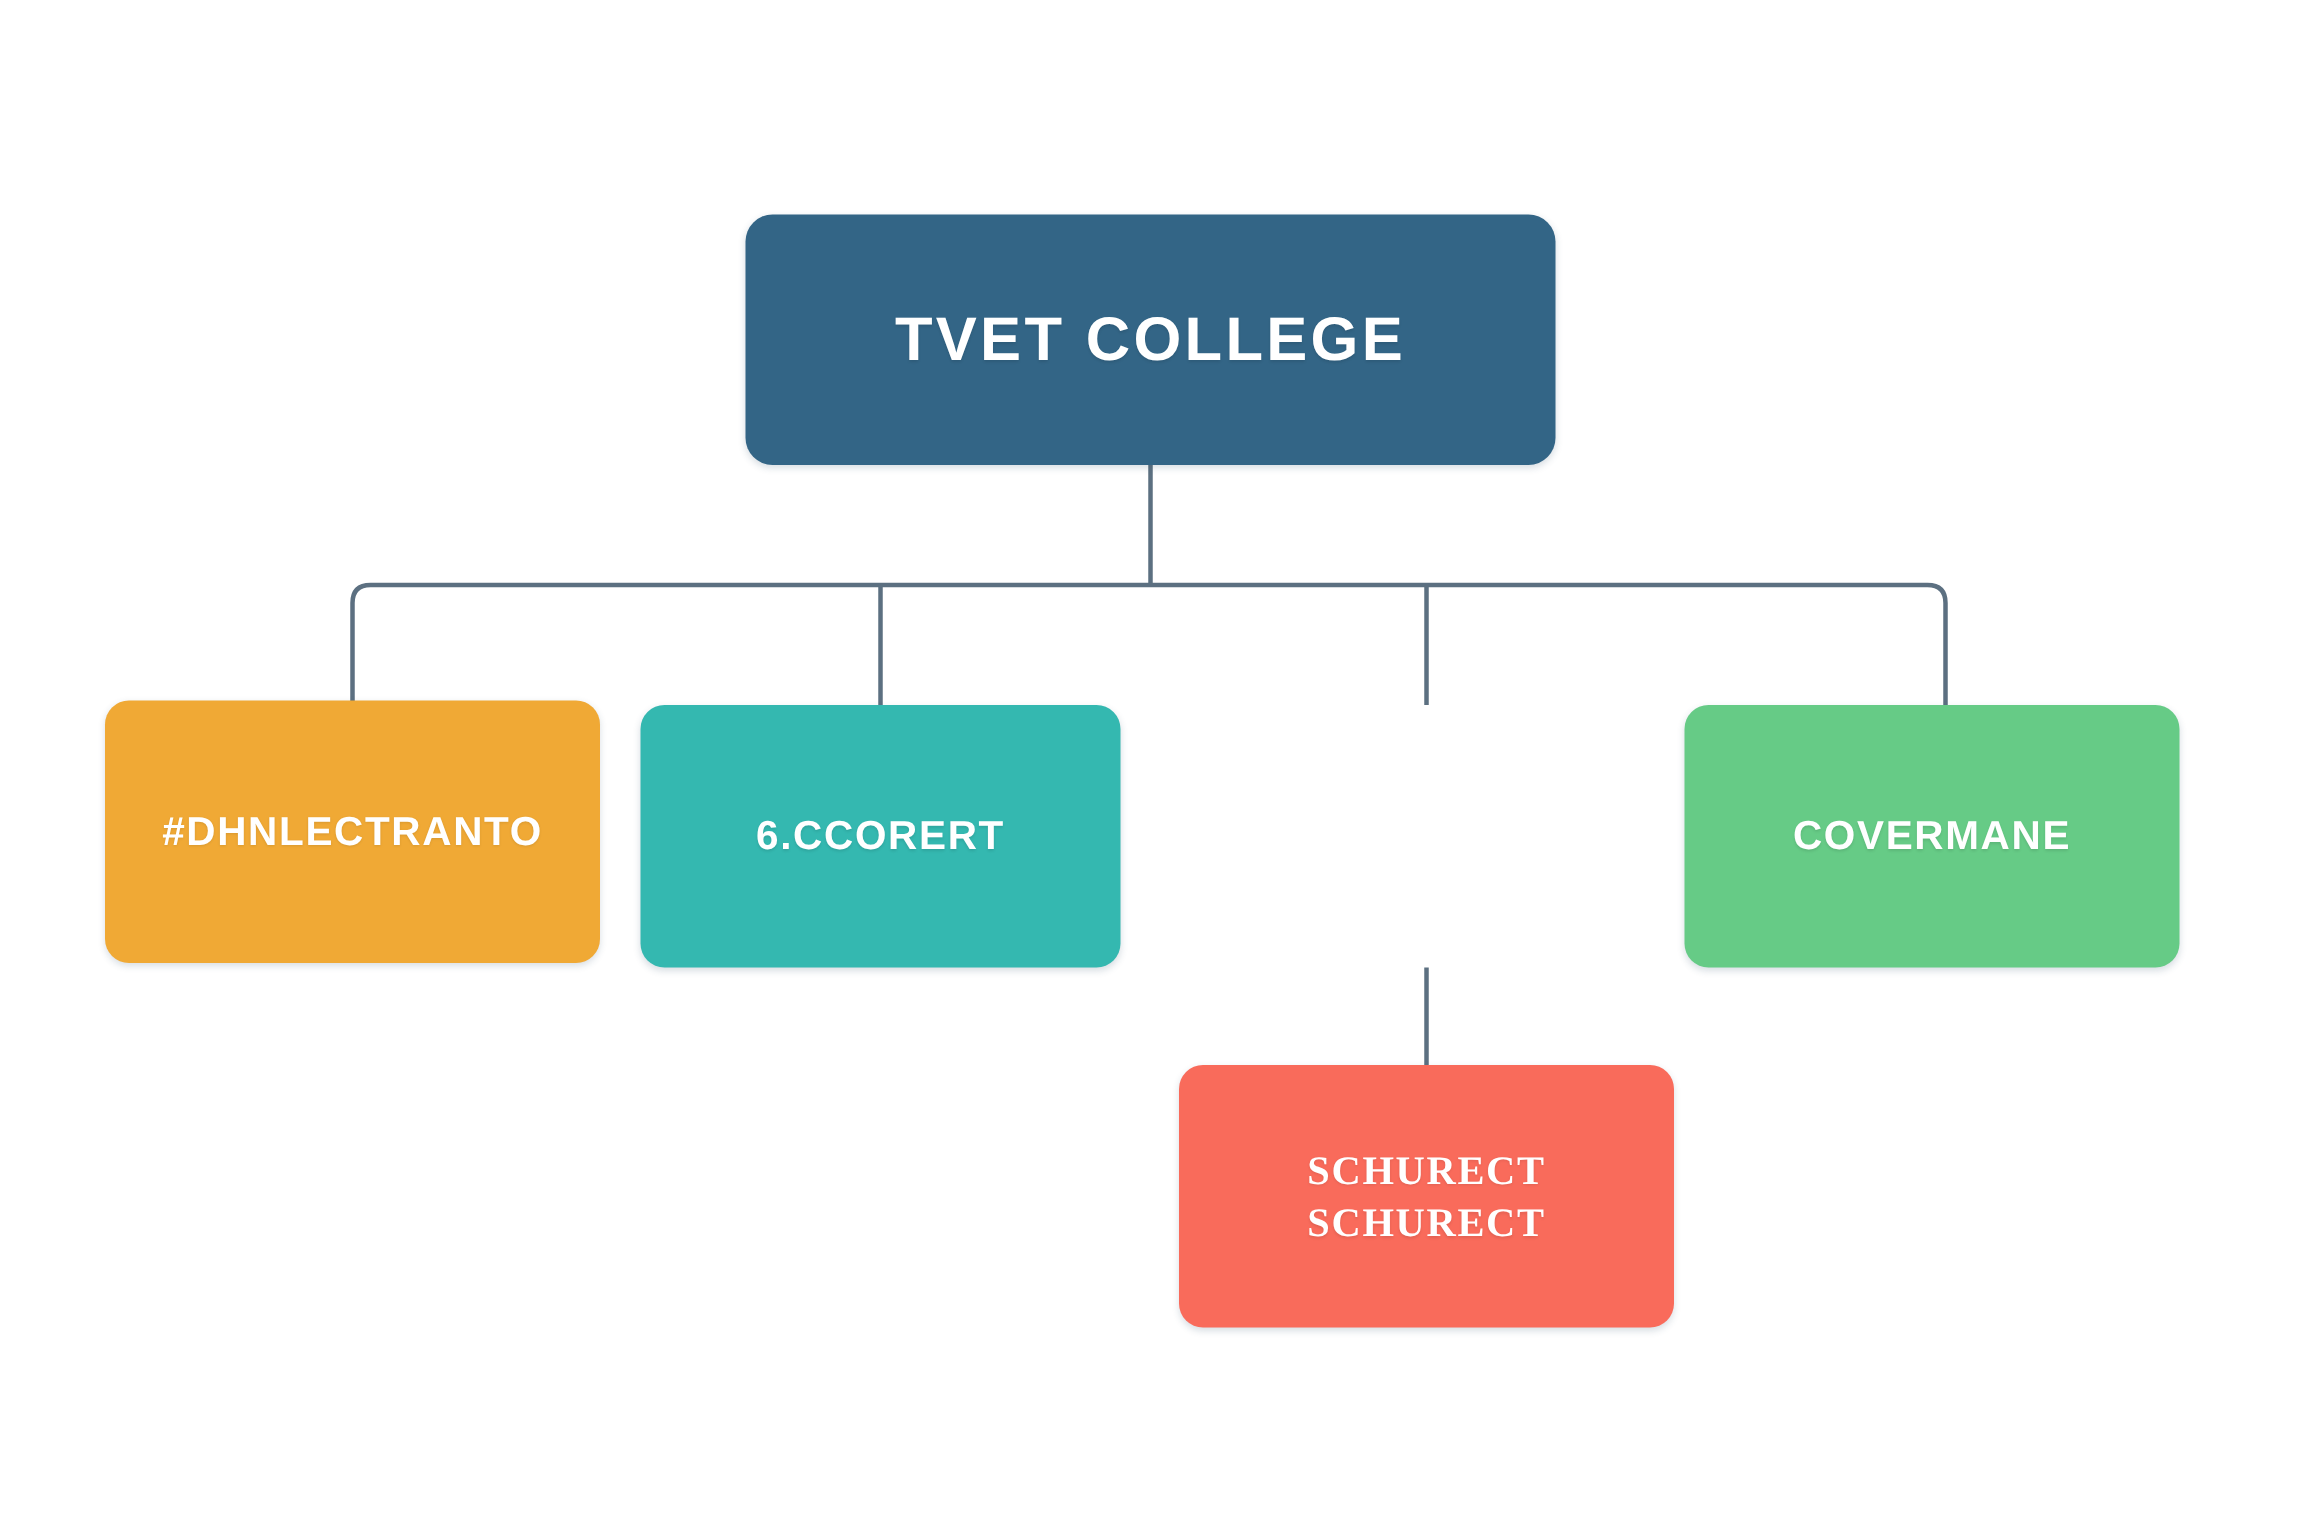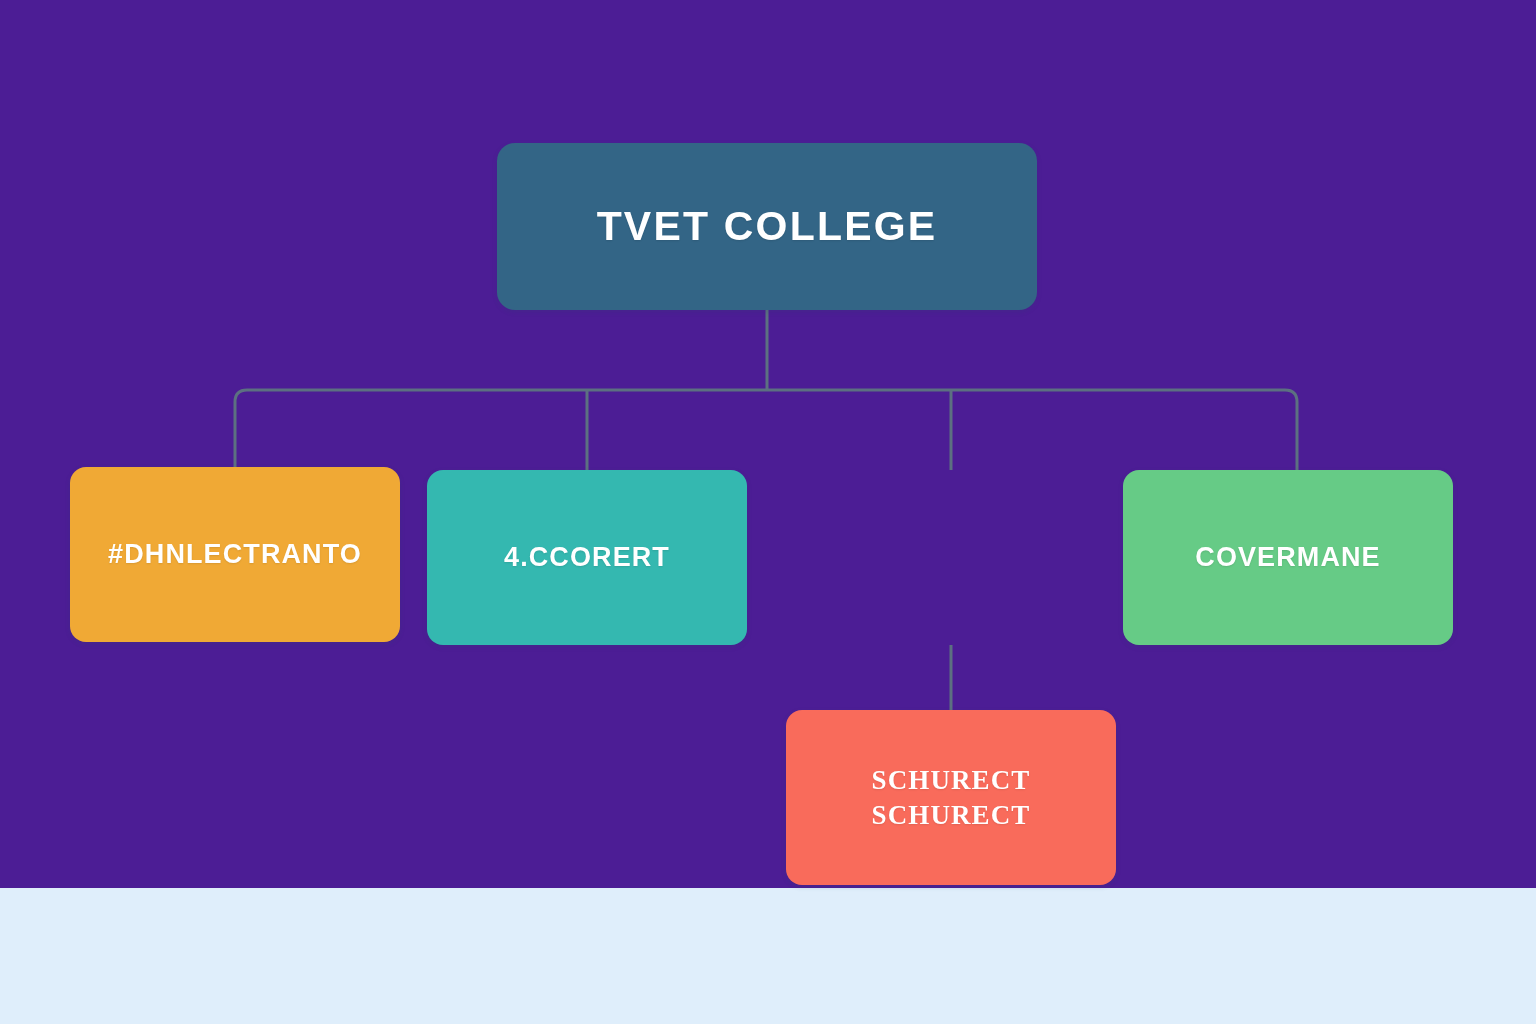--- a/index.html
+++ b/index.html
@@ -10,22 +10,22 @@
   body {
     width: 1536px;
     height: 1024px;
     background: #dfeefb;
     font-family: "Liberation Sans", sans-serif;
     overflow: hidden;
   }
   #chart-canvas {
     position: relative;
     width: 1536px;
-    height: 888px;
-    background: #4c1d95;
+    height: 1024px;
+    background: #ffffff;
   }
   #connector-layer {
     position: absolute;
     left: 0;
     top: 0;
     width: 1536px;
     height: 1024px;
     pointer-events: none;
   }
   .node {
@@ -135,21 +135,21 @@
 
   <div class="node" id="node-root">
     <span class="node-label">TVET COLLEGE</span>
   </div>
 
   <div class="node" id="node-child-1">
     <span class="node-label">#DHNLECTRANTO</span>
   </div>
 
   <div class="node" id="node-child-2">
-    <span class="node-label">4.CCORERT</span>
+    <span class="node-label">6.CCORERT</span>
   </div>
 
 
   <div class="node" id="node-child-4">
     <span class="node-label">COVERMANE</span>
   </div>
 
   <div class="node" id="node-grandchild-1">
     <span class="node-label">SCHURECT</span>
     <span class="node-label">SCHURECT</span>

